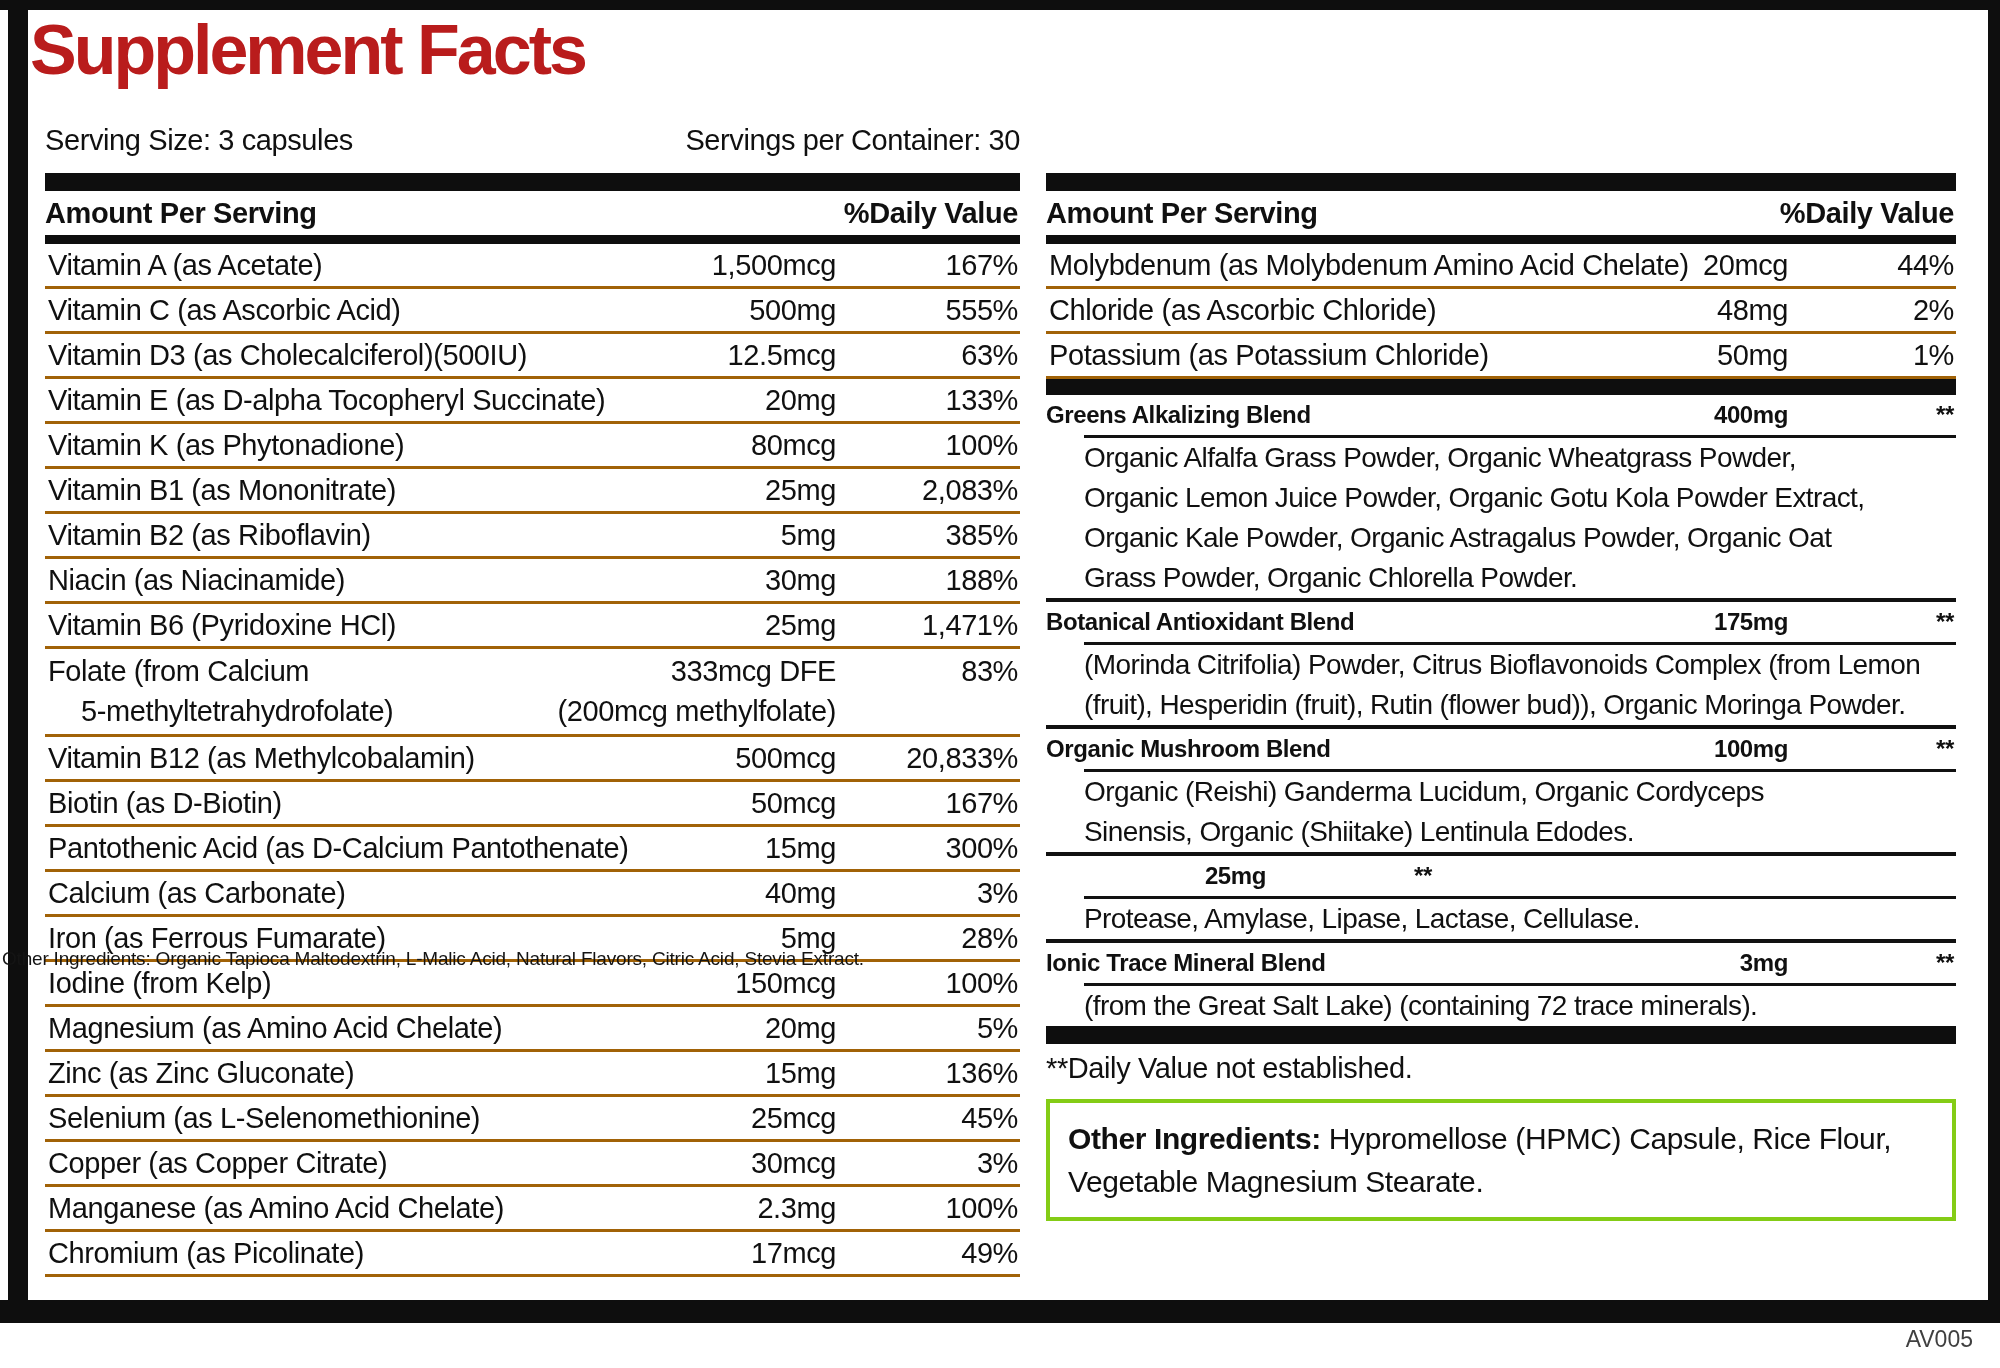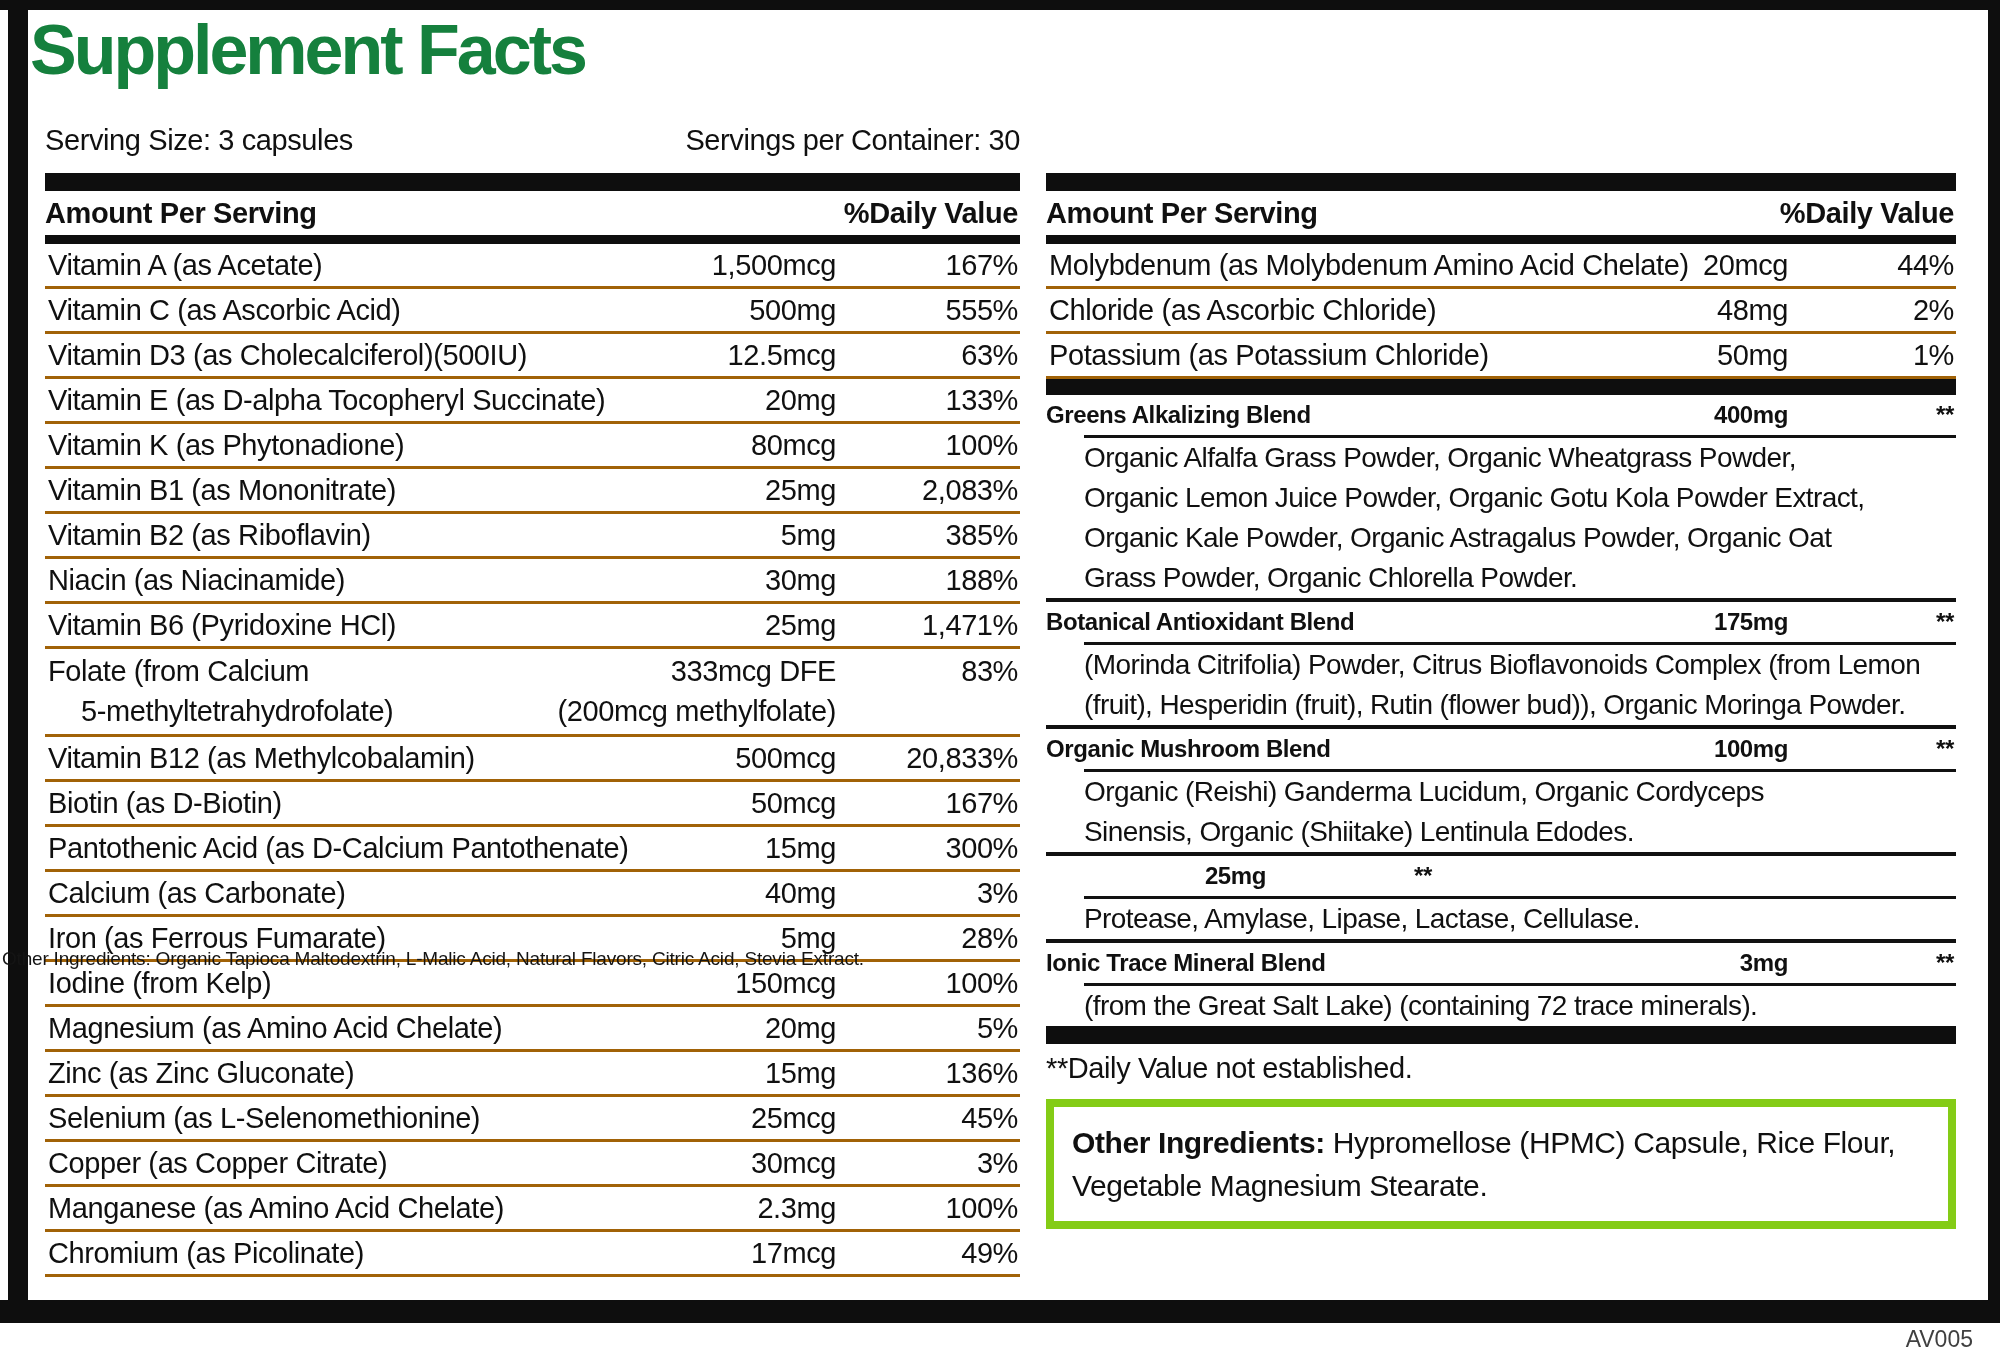--- a/index.html
+++ b/index.html
@@ -11,21 +11,21 @@
   }
   .page{position:absolute;inset:0;}
   
   .frame-top{position:absolute;left:0;top:0;width:2000px;height:10px;background:#0e0e0e;}
   .frame-left{position:absolute;left:8px;top:0;width:20px;height:1322px;background:#0e0e0e;}
   .frame-right{position:absolute;left:1988px;top:0;width:12px;height:1322px;background:#0e0e0e;}
   .frame-bottom{position:absolute;left:0;top:1300px;width:2000px;height:23px;background:#0e0e0e;}
 
   .title{
     position:absolute;left:30px;top:10px;margin:0;
-    font-size:70px;font-weight:700;letter-spacing:-3px;color:#15803d;
+    font-size:70px;font-weight:700;letter-spacing:-3px;color:#b91c1c;
     white-space:nowrap;
   }
   .serving-row{
     position:absolute;left:45px;top:124px;width:975px;
     display:flex;justify-content:space-between;align-items:baseline;
     font-size:29px;
   }
 
   .col{position:absolute;top:173px;}
   .left-table{left:45px;width:975px;}
@@ -51,21 +51,21 @@
   .indent2{padding-left:33px;}
 
   .blend-hdr{height:40px;display:flex;align-items:center;font-size:24px;font-weight:700;}
   .blend-hdr .cell-name{padding-left:0;}
   .blend-underline{height:3px;background:#111;margin-left:38px;}
   .blend-para{padding-left:38px;font-size:28px;line-height:40px;letter-spacing:-0.6px;}
   .blend-para div{white-space:nowrap;}
   .blend-sep{height:4px;background:#111;}
 
   .footnote{margin-top:8px;font-size:29px;}
-  .oi-box{margin-top:14px;border:8px solid #84cc16;padding:14px 18px;
+  .oi-box{margin-top:14px;border:4px solid #84cc16;padding:14px 18px;
     font-size:30px;line-height:43px;letter-spacing:-0.4px;}
   .oi-box b{letter-spacing:-0.4px;}
 
   .overlay-small{
     position:absolute;left:2px;top:948px;z-index:5;
     font-size:19px;letter-spacing:-0.2px;white-space:nowrap;color:#141414;
   }
   .av-code{
     position:absolute;top:1326px;right:27px;
     font-size:23px;color:#404040;letter-spacing:0;

